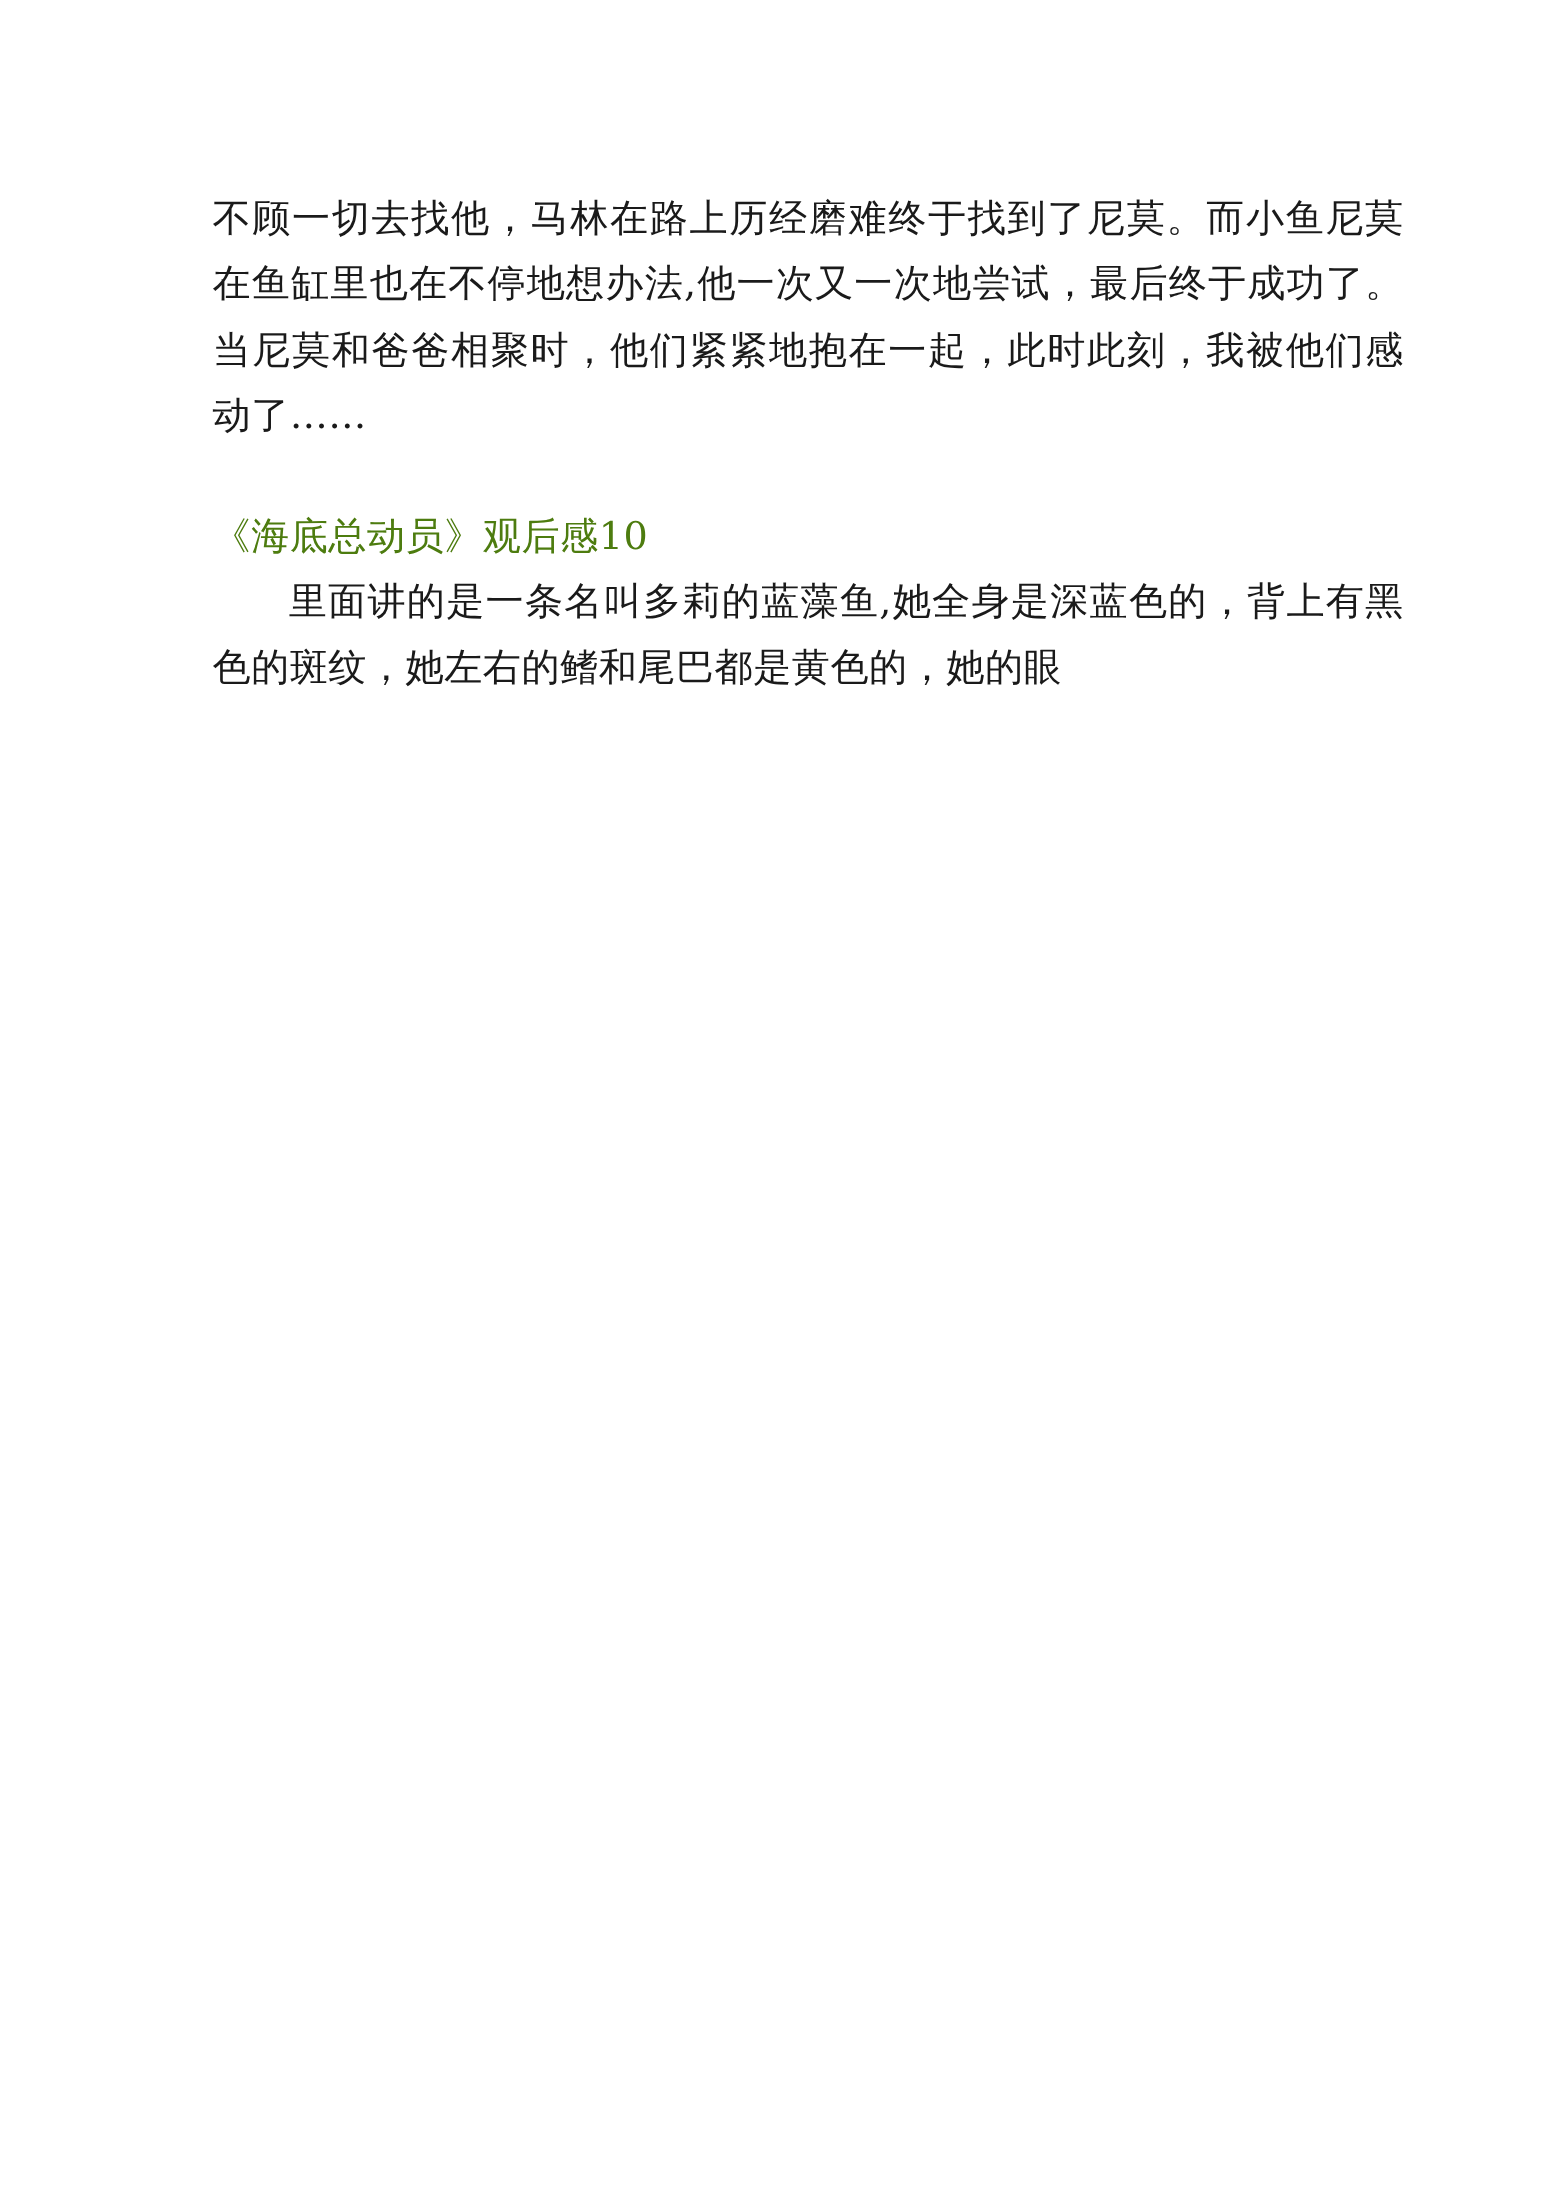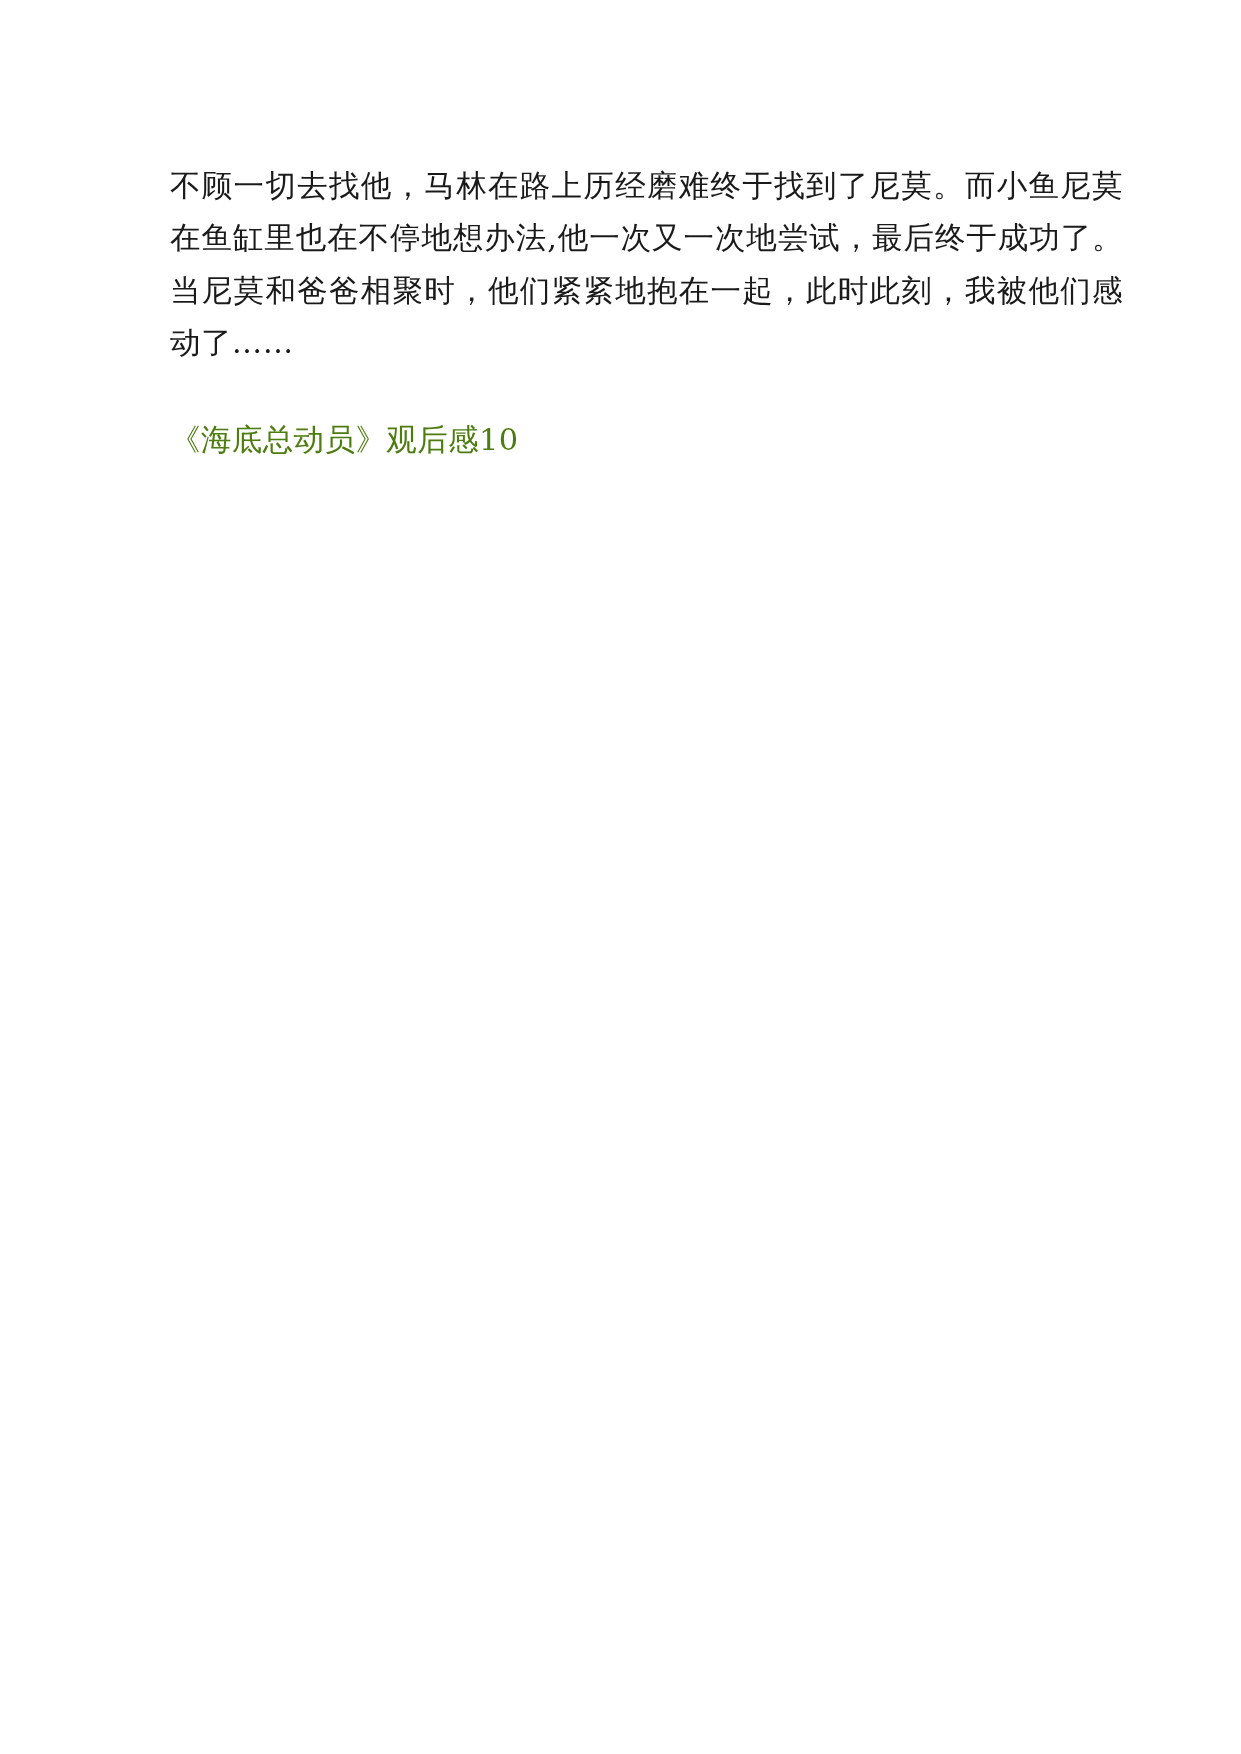--- a/index.html
+++ b/index.html
@@ -22,21 +22,21 @@
     background: #ffffff;
   }
   .doc-body {
     font-size: 30.5px;
     line-height: 1.72;
     text-align: justify;
     letter-spacing: 0.4px;
     color: #1a1a1a;
   }
   .para {
-    margin: 10px 0 0 0;
+    margin: 0 0 0 0;
     text-indent: 2em;
     text-align: justify;
   }
   .para.no-indent {
     text-indent: 0;
   }
   .heading {
     margin: 30px 0 0 0;
     text-indent: 0;
     font-size: 30.5px;
@@ -54,15 +54,16 @@
     <p class="para no-indent">不顾一切去找他，马林在路上历经磨难终于找到了尼莫。而小鱼尼莫在鱼缸里也在不停地想办法,他一次又一次地尝试，最后终于成功了。当尼莫和爸爸相聚时，他们紧紧地抱在一起，此时此刻，我被他们感动了……</p>
 
 
 
 
     <div class="spacer-sm"></div>
 
     <p class="heading">《海底总动员》观后感10</p>
 
 
+    <p class="para">里面讲的是一条名叫多莉的蓝藻鱼,她全身是深蓝色的，背上有黑色的斑纹，她左右的鳍和尾巴都是黄色的，她的眼</p>
 
   </div>
 </div>
 
 </body></html>

